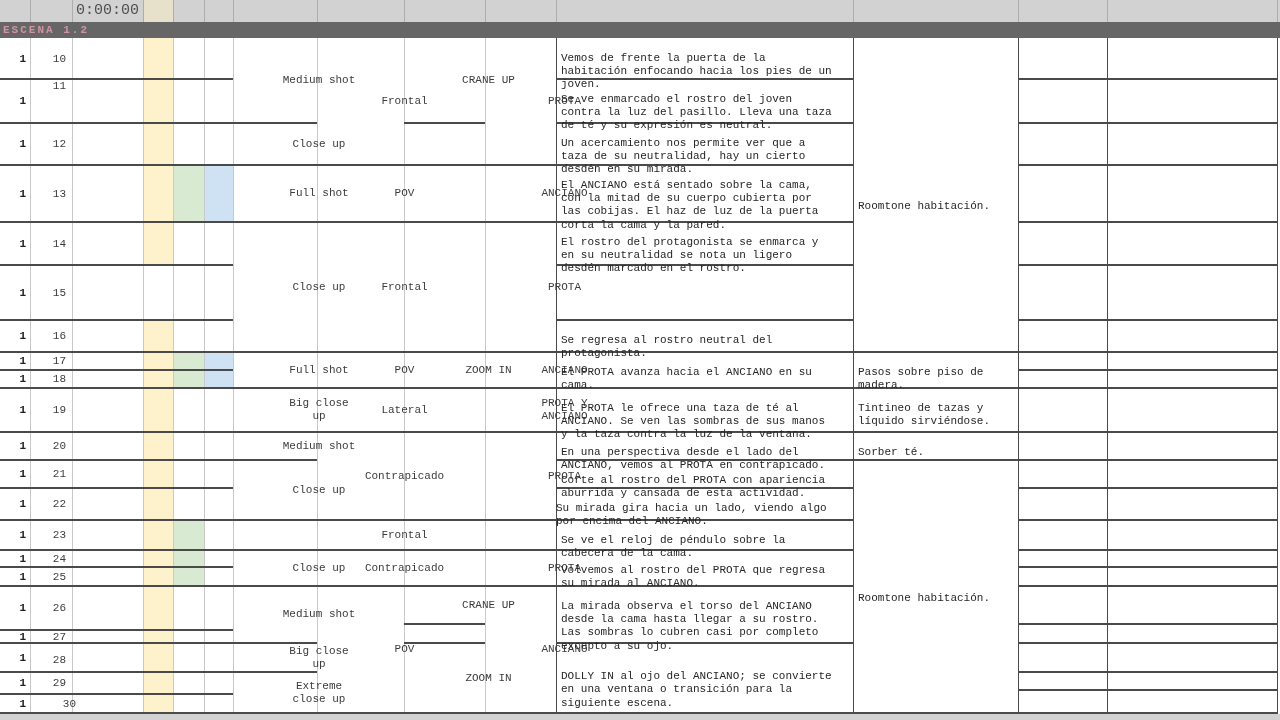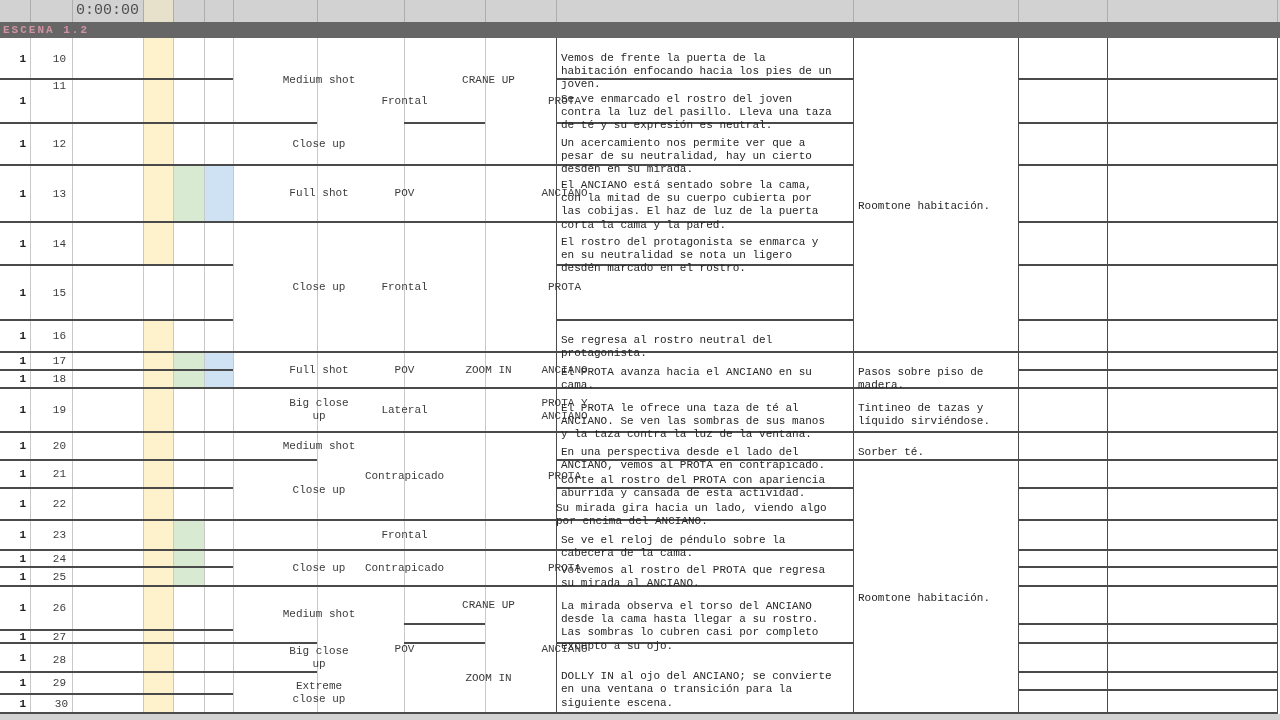--- a/index.html
+++ b/index.html
@@ -206,21 +206,21 @@
       <div class="cell lblcell" style="left: 486px; top: 587px; width: 69px; height: 125px;">ANCIANO</div>
       <div class="cell txtcell" style="left: 557px; top: 39px; width: 295px; height: 39px;">Vemos de frente la puerta de la
 habitación enfocando hacia los pies de un
 joven.</div>
       <div class="hline" style="left: 556px; top: 78px; width: 297px; background: rgb(74, 74, 74);"></div>
       <div class="cell txtcell" style="left: 557px; top: 80px; width: 295px; height: 42px;">Se ve enmarcado el rostro del joven
 contra la luz del pasillo. Lleva una taza
 de té y su expresión es neutral.</div>
       <div class="hline" style="left: 556px; top: 122px; width: 297px; background: rgb(74, 74, 74);"></div>
       <div class="cell txtcell" style="left: 557px; top: 124px; width: 295px; height: 40px;">Un acercamiento nos permite ver que a
-pesar de su neutralidad, hay un cierto
+taza de su neutralidad, hay un cierto
 desdén en su mirada.</div>
       <div class="hline" style="left: 556px; top: 164px; width: 297px; background: rgb(74, 74, 74);"></div>
       <div class="cell txtcell" style="left: 557px; top: 166px; width: 295px; height: 55px;">El ANCIANO está sentado sobre la cama,
 con la mitad de su cuerpo cubierta por
 las cobijas. El haz de luz de la puerta
 corta la cama y la pared.</div>
       <div class="hline" style="left: 556px; top: 221px; width: 297px; background: rgb(74, 74, 74);"></div>
       <div class="cell txtcell" style="left: 557px; top: 223px; width: 295px; height: 41px; font-family: Liberation Mono, monospace;">El rostro del protagonista se enmarca y
 en su neutralidad se nota un ligero
 desdén marcado en el rostro.</div>
@@ -324,21 +324,21 @@
       <div class="cell numcell scene-num" style="left: 0px; top: 630px; width: 26px; height: 13px;">1</div>
       <div class="cell numcell" style="left: 30px; top: 630px; width: 36px; height: 13px;">27</div>
       <div class="cell" style="left: 72px; top: 630px; width: 71px; height: 13px;"></div>
       <div class="cell numcell scene-num" style="left: 0px; top: 643px; width: 26px; height: 29px;">1</div>
       <div class="cell numcell" style="left: 30px; top: 643px; width: 36px; height: 34px;">28</div>
       <div class="cell" style="left: 72px; top: 643px; width: 71px; height: 29px;"></div>
       <div class="cell numcell scene-num" style="left: 0px; top: 672px; width: 26px; height: 22px;">1</div>
       <div class="cell numcell" style="left: 30px; top: 672px; width: 36px; height: 22px;">29</div>
       <div class="cell" style="left: 72px; top: 672px; width: 71px; height: 22px;"></div>
       <div class="cell numcell scene-num" style="left: 0px; top: 694px; width: 26px; height: 19px;">1</div>
-      <div class="cell numcell" style="left: 32px; top: 694px; width: 36px; height: 19px;">30</div>
+      <div class="cell numcell" style="left: 40px; top: 694px; width: 36px; height: 19px;">30</div>
       <div class="cell" style="left: 72px; top: 694px; width: 71px; height: 19px;"></div>
       <div class="cell" style="left: 1019px; top: 39px; width: 87px; height: 39px;"></div>
       <div class="cell" style="left: 1108px; top: 39px; width: 168px; height: 39px;"></div>
       <div class="cell" style="left: 1019px; top: 80px; width: 87px; height: 42px;"></div>
       <div class="cell" style="left: 1108px; top: 80px; width: 168px; height: 42px;"></div>
       <div class="cell" style="left: 1019px; top: 124px; width: 87px; height: 40px;"></div>
       <div class="cell" style="left: 1108px; top: 124px; width: 168px; height: 40px;"></div>
       <div class="cell" style="left: 1019px; top: 166px; width: 87px; height: 55px;"></div>
       <div class="cell" style="left: 1108px; top: 166px; width: 168px; height: 55px;"></div>
       <div class="cell" style="left: 1019px; top: 223px; width: 87px; height: 41px;"></div>

